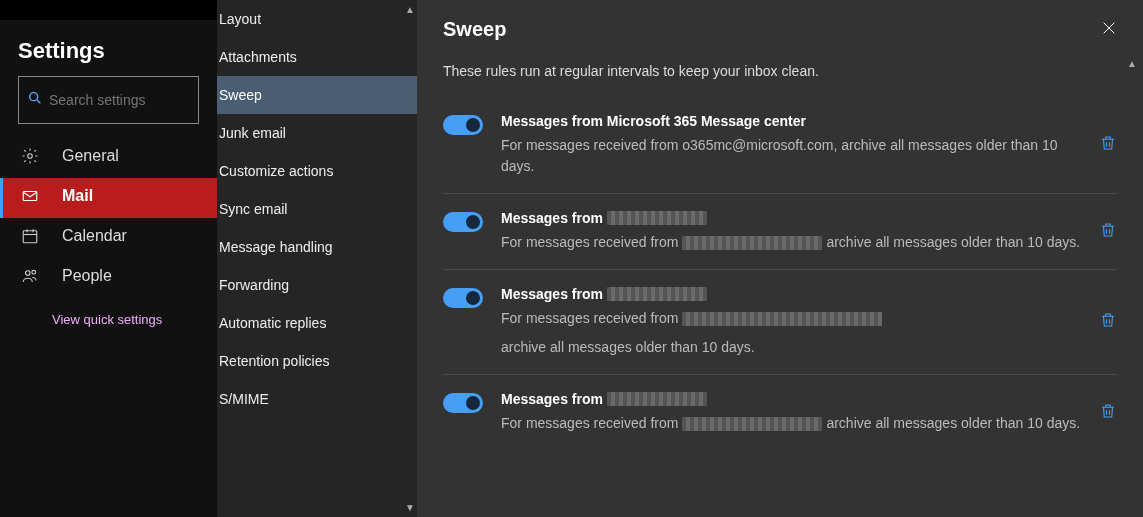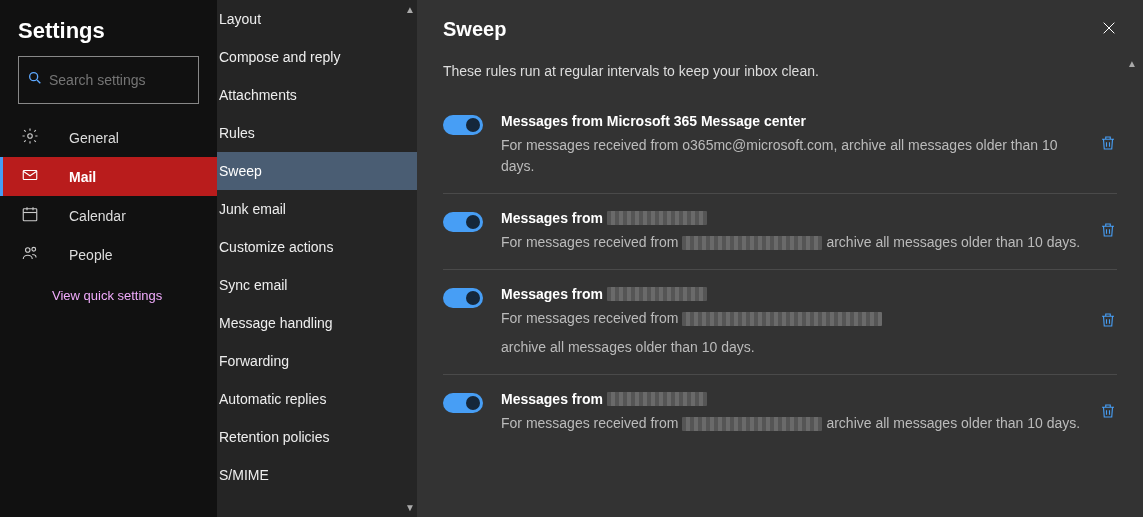--- a/index.html
+++ b/index.html
@@ -11,20 +11,21 @@
       width: 1143px;
       height: 517px;
       overflow: hidden;
     }
     .left-panel {
       width: 217px;
       background: #111;
       display: flex;
       flex-direction: column;
       padding-top: 18px;
+      margin-top: 20px;
     }
     .settings-title {
       font-size: 22px;
       font-weight: 600;
       padding: 0 18px 12px 18px;
     }
     .search-box {
       margin: 0 18px 14px 18px;
       border: 1px solid #888;
       height: 48px;
@@ -37,24 +38,23 @@
     .search-box input {
       background: transparent;
       border: none;
       color: #ccc;
       outline: none;
       font-size: 14px;
       flex: 1;
     }
     .nav-item {
       display: flex;
-      align-items: center;
-      gap: 30px;
+      gap: 23px;
       padding: 9px 18px;
-      font-size: 14px;
+      font-size: 16px;
       color: #ddd;
       cursor: pointer;
       border-left: 3px solid transparent;
     }
     .nav-item.active {
       background: #b91c1c;
       border-left: 3px solid #479ef5;
       font-weight: 600;
       color: #fff;
     }
@@ -236,23 +236,21 @@
         </svg></span>
     <span>People</span>
   </div>
   <div class="quick-settings">View quick settings</div>
 </div>
 
 <div class="mid-panel">
   <span class="mid-scroll-up">▲</span>
   <div id="submenu-container">
       <div class="mid-item">Layout</div>
-      <div class="mid-item">Compose and reply</div>
       <div class="mid-item">Attachments</div>
-      <div class="mid-item">Rules</div>
       <div class="mid-item active">Sweep</div>
       <div class="mid-item">Junk email</div>
       <div class="mid-item">Customize actions</div>
       <div class="mid-item">Sync email</div>
       <div class="mid-item">Message handling</div>
       <div class="mid-item">Forwarding</div>
       <div class="mid-item">Automatic replies</div>
       <div class="mid-item">Retention policies</div>
       <div class="mid-item">S/MIME</div>
     </div>

